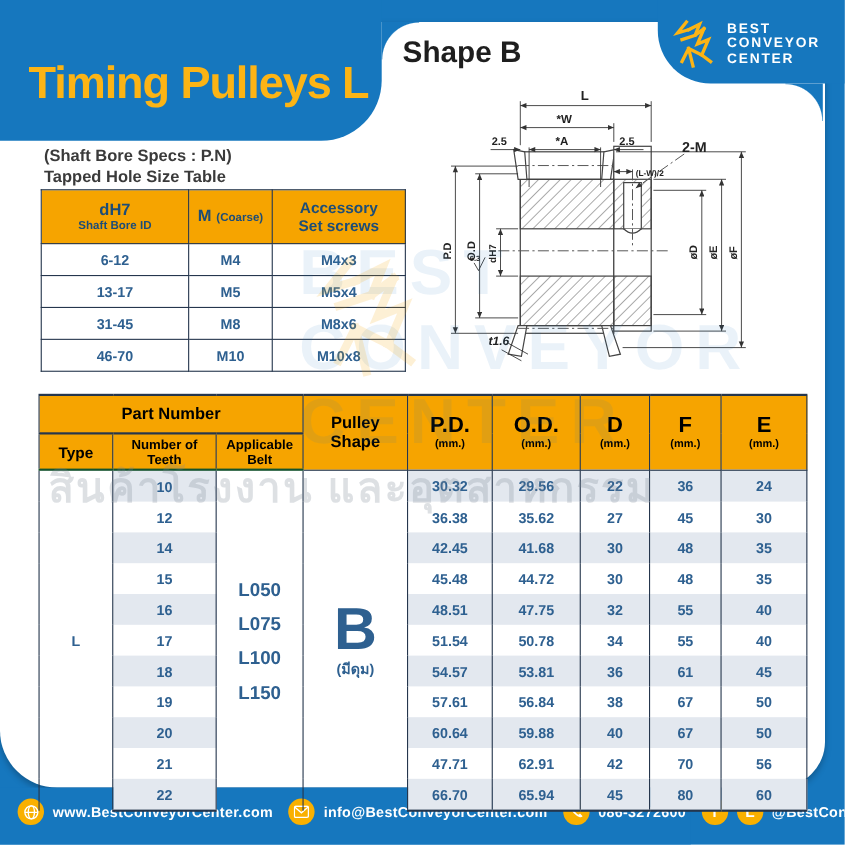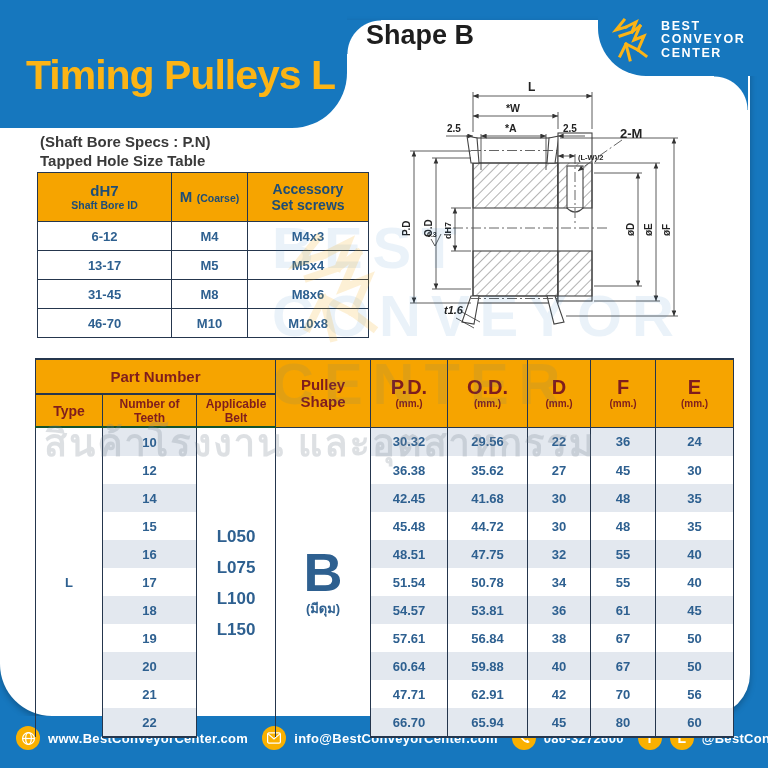--- a/index.html
+++ b/index.html
@@ -19,39 +19,39 @@
   #logo-block{position:absolute;left:598px;top:0;width:170px;height:76px;background:#1677be;
               border-bottom-left-radius:48px;z-index:3;}
   .inv-corner{position:absolute;width:34px;height:34px;z-index:2;}
   #corner-title{left:347px;top:20px;background:radial-gradient(circle at 100% 100%,rgba(0,0,0,0) 33px,#1677be 34px);}
   #corner-logo{left:714px;top:76px;background:radial-gradient(circle at 0% 100%,rgba(0,0,0,0) 33px,#1677be 34px);}
 
   #logo-inner{position:absolute;left:12px;top:16px;display:flex;align-items:center;gap:7px;}
   #logo-text{color:#ffffff;font-weight:800;font-size:12.5px;line-height:13.5px;letter-spacing:1.6px;}
 
   
-  #shape-heading{position:absolute;left:366px;top:20px;font-size:27px;font-weight:800;color:#1e1e1e;z-index:4;}
+  #shape-heading{position:absolute;left:366px;top:32px;font-size:27px;font-weight:800;color:#1e1e1e;z-index:4;}
   #diagram{position:absolute;left:398px;top:76px;z-index:4;}
   #diagram text{fill:#222;font-weight:bold;font-family:"Liberation Sans",sans-serif;}
 
   
   #tapped-title{position:absolute;left:40px;top:132px;font-size:15px;font-weight:800;
                 color:#3a3a3a;line-height:19px;z-index:4;}
   table{border-collapse:collapse;table-layout:fixed;}
   #tapped-table{position:absolute;left:37px;top:172px;width:331px;z-index:4;}
   #tapped-table th,#tapped-table td{border:1.6px solid #25364d;text-align:center;}
   #tapped-table th{background:#f6a400;color:#1d4d77;height:44px;padding:2px 0;}
   #tapped-table td{height:26px;color:#2e6090;font-weight:700;font-size:13px;background:#fff;}
   .h-big{font-size:15px;font-weight:800;line-height:16px;}
   .h-small{font-size:10.5px;font-weight:700;line-height:12px;}
 
   
   #main-table{position:absolute;left:35px;top:358px;width:698px;z-index:4;}
   #main-table th,#main-table td{border-left:1.5px solid #25364d;border-right:1.5px solid #25364d;text-align:center;}
-  #main-table thead th{background:#f6a400;color:#7f1d1d;border-top:2px solid #25364d;border-bottom:1.5px solid #25364d;}
+  #main-table thead th{background:#f6a400;color:#000000;border-top:2px solid #25364d;border-bottom:1.5px solid #25364d;}
   #main-table thead tr:last-child th{border-bottom:2px solid #14532d;margin-left:24px;}
   th.span2{height:62px;}
   tr.tier1 th{height:31px;font-size:15px;font-weight:800;}
   tr.tier2 th{height:29px;font-size:12px;font-weight:800;}
   .h-unit{font-size:10px;font-weight:700;line-height:11px;}
   .h-val{font-size:20px;font-weight:800;line-height:21px;}
   #main-table tbody td{height:26px;color:#2e6090;font-weight:700;font-size:13px;border-bottom:none;border-top:none;}
   #main-table tbody tr:last-child td{border-bottom:2px solid #25364d;}
   #main-table tbody tr:nth-child(odd) td.v{background:#e3e8ef;}
   td.type-cell{font-size:62px;font-weight:800;}

